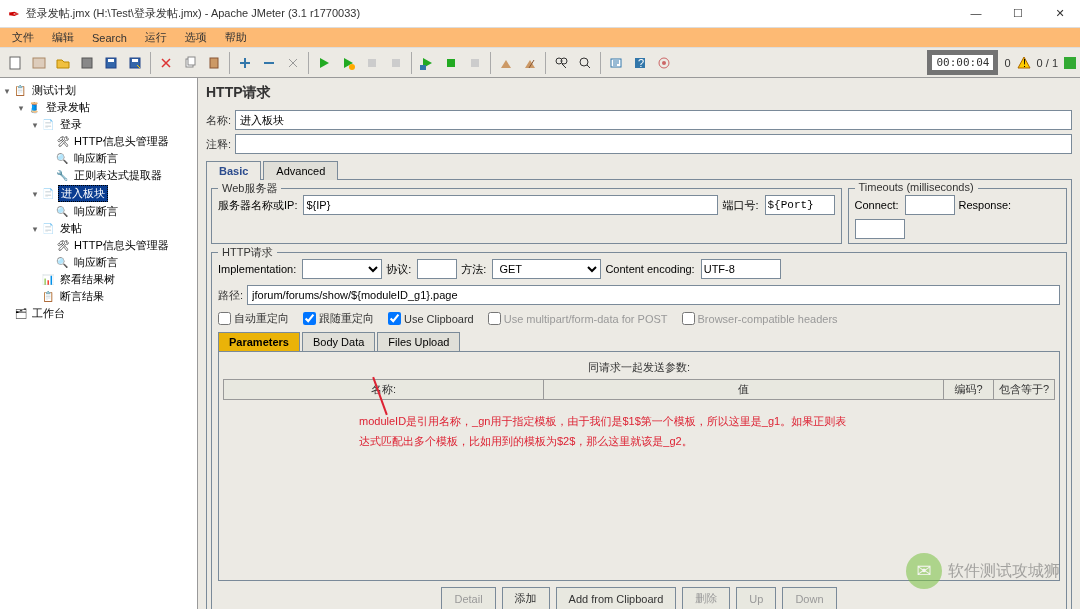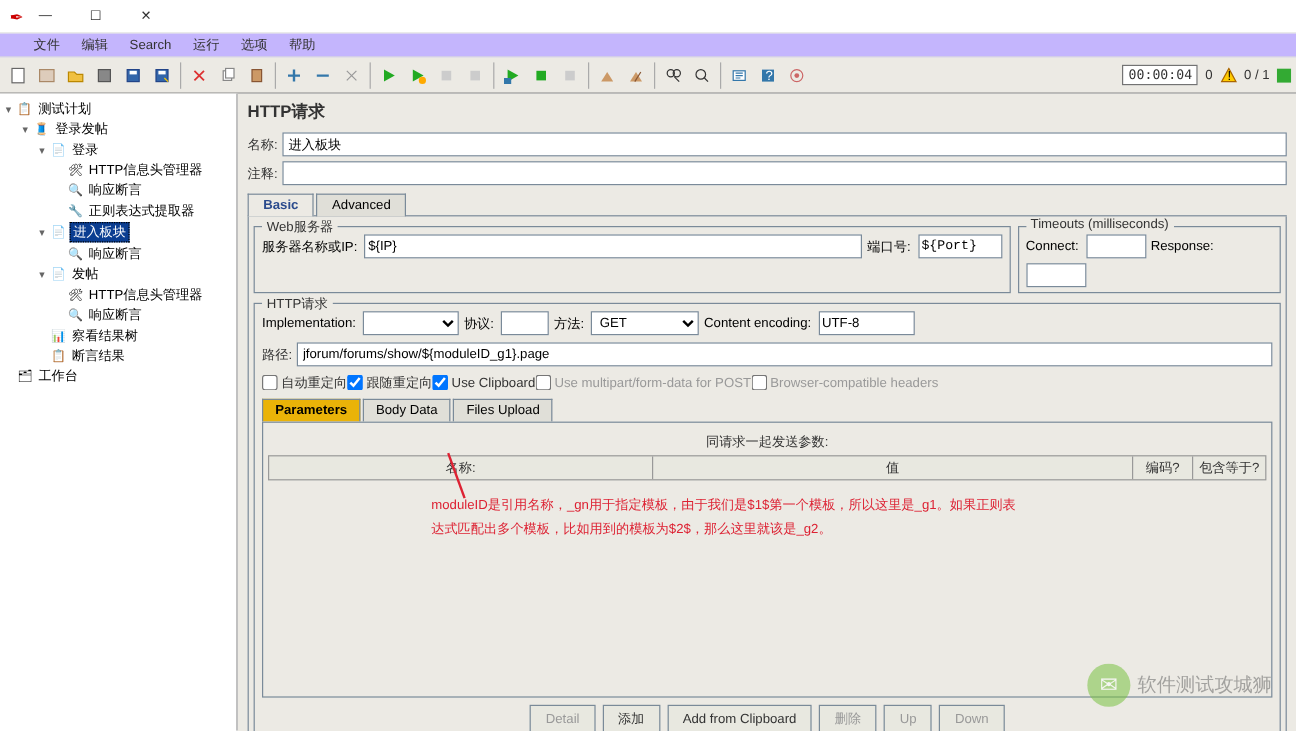--- a/index.html
+++ b/index.html
@@ -2,27 +2,27 @@
 <html><head>
 <meta charset="utf-8">
 <style>
 * { box-sizing: border-box; margin: 0; padding: 0; font-family: "Microsoft YaHei", Arial, sans-serif; font-size: 11px; }
 body { background: #fff; width: 1080px; height: 609px; overflow: hidden; position: relative; }
 .titlebar { height: 28px; background: #fff; border-bottom: 1px solid #ddd; display: flex; align-items: center; padding: 0 8px; }
 .titlebar .feather { color: #c00; margin-right: 6px; font-size: 14px; }
 .titlebar .title { flex: 1; color: #333; }
 .titlebar .win-controls { display: flex; gap: 18px; color: #333; font-size: 12px; }
 .titlebar .win-controls span { cursor: default; width: 24px; text-align: center; }
-.menubar { height: 20px; display: flex; align-items: center; padding: 0 20px; gap: 2px; border-bottom: 1px solid #ddd; background: #c4b5fd; }
+.menubar { height: 20px; display: flex; align-items: center; padding: 0 4px; gap: 2px; border-bottom: 1px solid #ddd; background: #fdba74; }
 .menubar span { padding: 2px 8px; color: #333; }
 .toolbar { height: 30px; background: #eceae4; border-bottom: 1px solid #999; display: flex; align-items: center; padding: 0 4px; gap: 2px; }
 .toolbar .tb-btn { width: 22px; height: 22px; display:flex; align-items:center; justify-content:center; border:1px solid transparent; }
 .toolbar .sep { width:1px; height:22px; background:#aaa; margin:0 2px; }
 .toolbar .spacer { flex:1; }
-.toolbar .timer { border:1px solid #737373; padding:1px 4px; background:#fff; font-family:monospace; }
+.toolbar .timer { border:5px solid #737373; padding:1px 4px; background:#fff; font-family:monospace; }
 .toolbar .status { display:flex; align-items:center; gap:6px; color:#333; }
 .main { display:flex; height: calc(609px - 28px - 20px - 30px); }
 .tree-pane { width: 198px; border-right:1px solid #999; background:#fff; padding:4px 2px; overflow:auto; }
 .tree-node { display:flex; align-items:center; gap:2px; padding:1px 0; white-space:nowrap; }
 .tree-node .toggle { width:10px; text-align:center; color:#666; font-size:9px; }
 .tree-node .ticon { width:14px; height:14px; display:inline-flex; align-items:center; justify-content:center; font-size:10px; }
 .tree-node .label { padding:0 2px; }
 .tree-node.selected .label { background:#0a3d91; color:#fff; border:1px dotted #000; }
 .tree-indent-1 { padding-left: 14px; } .tree-indent-2 { padding-left: 28px; } .tree-indent-3 { padding-left: 42px; }
 .content-pane { flex:1; background:#eceae4; padding: 6px 8px; overflow:auto; position:relative; }
@@ -34,21 +34,21 @@
 .fieldset > .legend { position:absolute; top:-8px; left:6px; background:#eceae4; padding:0 4px; color:#333; font-size:11px; }
 .tabs { display:flex; border-bottom:1px solid #7a8a99; margin-top:6px; }
 .tab { padding:3px 12px; background:#e0dfd8; border:1px solid #7a8a99; border-bottom:none; margin-right:2px; position:relative; top:1px; }
 .tab.active { background:#eceae4; color:#2b4b8d; font-weight:bold; }
 .tabs-body { border:1px solid #7a8a99; border-top:none; padding:4px; }
 .hbox { display:flex; gap:6px; }
 .hbox > .fieldset { flex:1; }
 .grp-inline { display:flex; align-items:center; gap:4px; flex-wrap:wrap; }
 .grp-inline label { margin-right:2px; }
 select, input[type=text].fixed { border:1px solid #7a8a99; background:#fff; height:20px; padding:0 2px; }
-.check-row { display:flex; align-items:center; margin-top:6px; color:#333; }
+.check-row { display:flex; align-items:center; gap:14px; margin-top:6px; color:#333; }
 .check-row label { display:flex; align-items:center; gap:3px; font-size:10px; }
 .check-row .disabled { color:#999; }
 .param-tabs { display:flex; margin-top:6px; }
 .param-tab { padding:3px 10px; background:#e0dfd8; border:1px solid #7a8a99; border-bottom:none; margin-right:2px; font-size:11px; }
 .param-tab.active { background:#eab308; font-weight:bold; }
 .param-body { border:1px solid #7a8a99; height:230px; background:#eceae4; position:relative; padding:4px; }
 .param-header { text-align:center; color:#333; margin:4px 0; }
 .param-table { display:flex; border:1px solid #999; background:#e8e8e0; }
 .param-table .col { border-right:1px solid #999; padding:2px 4px; text-align:center; color:#333; }
 .param-table .col.name { flex:0 0 320px; }
@@ -64,20 +64,21 @@
 .watermark { position:absolute; right:20px; bottom:20px; display:flex; align-items:center; gap:6px; opacity:0.55; }
 .watermark .wicon { width:36px; height:36px; border-radius:50%; background:#7bc142; display:flex; align-items:center; justify-content:center; color:#fff; font-size:18px; }
 .watermark .wt { color:#666; font-size:16px; }
 svg { display:block; }
 </style>
 </head>
 <body>
 
 <div class="titlebar">
   <span class="feather">✒</span>
+  <span class="title">登录发帖.jmx (H:\Test\登录发帖.jmx) - Apache JMeter (3.1 r1770033)</span>
   <div class="win-controls">
     <span>—</span>
     <span>☐</span>
     <span>✕</span>
   </div>
 </div>
 
 <div class="menubar">
   <span>文件</span>
   <span>编辑</span>
@@ -369,21 +370,21 @@
       </div>
 
       <div class="fieldset">
         <span class="legend">HTTP请求</span>
         <div class="grp-inline" style="margin-bottom:6px">
           <label>Implementation:</label>
           <select style="width:80px"><option></option></select>
           <label>协议:</label>
           <input type="text" class="fixed" style="width: 40px;">
           <label>方法:</label>
-          <select style="width:90px"><option>GET</option></select>
+          <select style="width:109px"><option>GET</option></select>
           <label>Content encoding:</label>
           <input type="text" class="fixed" style="width: 80px;" value="UTF-8">
         </div>
         <div class="row">
           <label>路径:</label>
           <input type="text" value="jforum/forums/show/${moduleID_g1}.page" style="">
         </div>
         <div class="check-row">
           <label>
               <input type="checkbox" style=""> 

